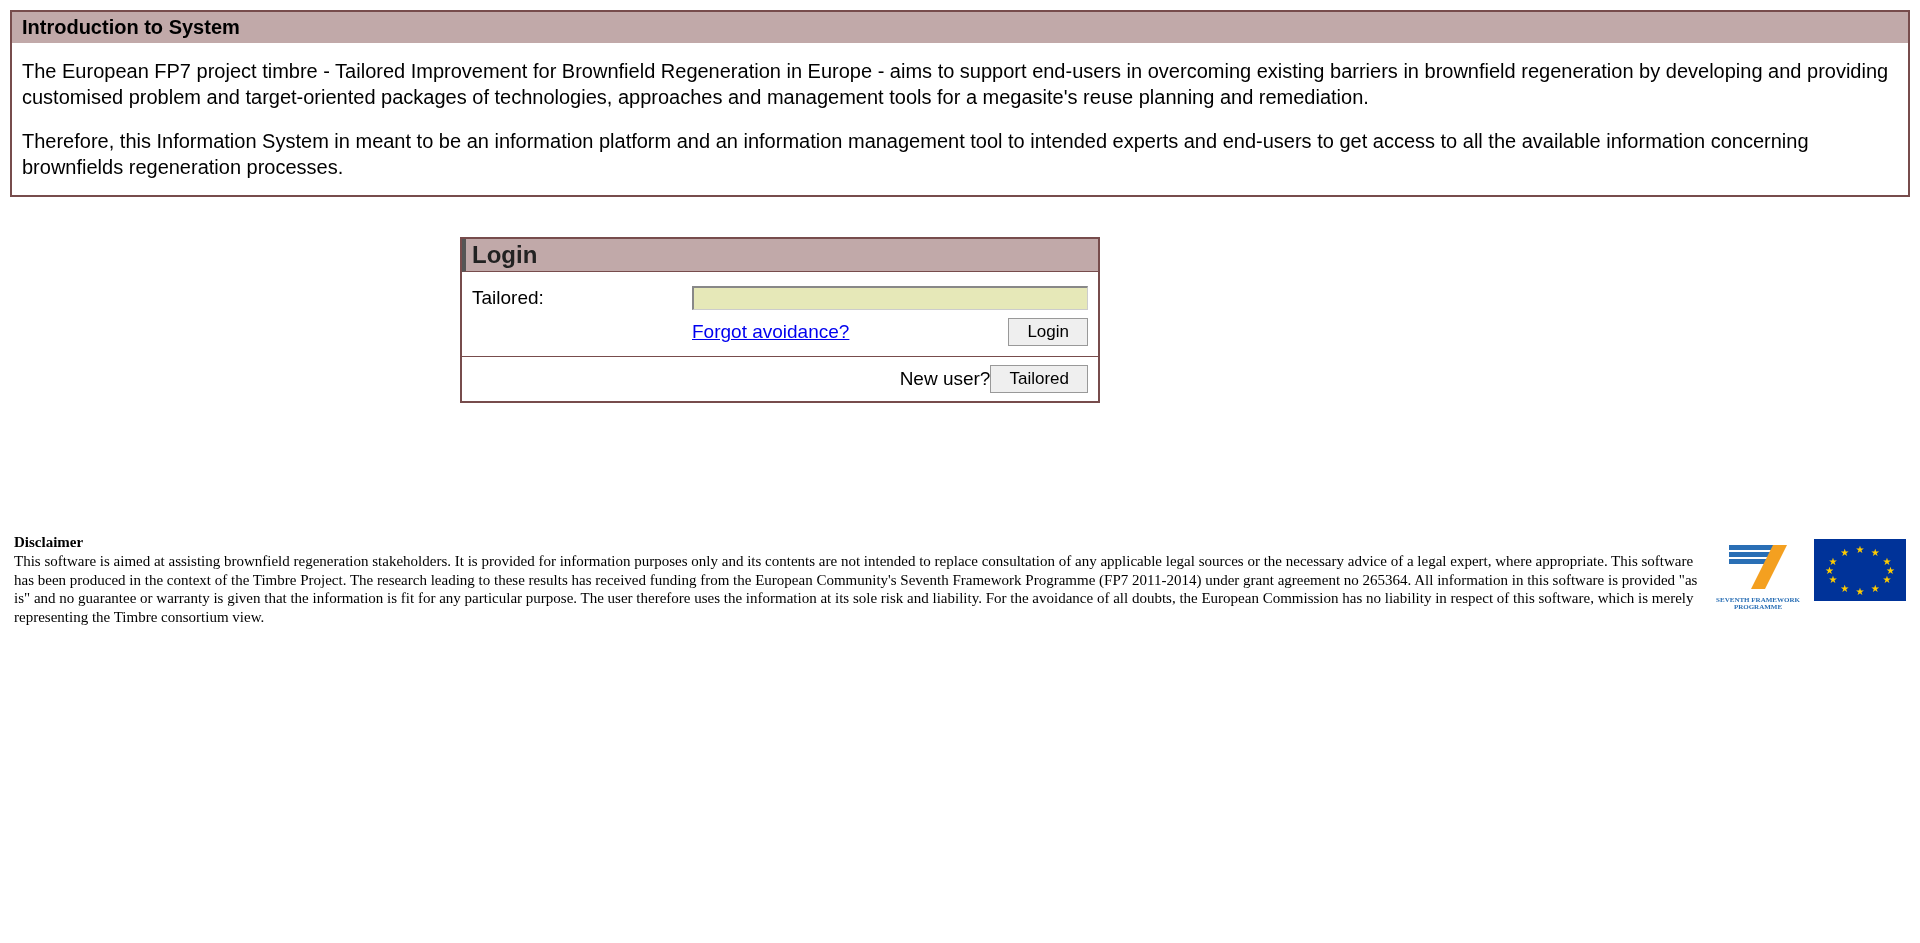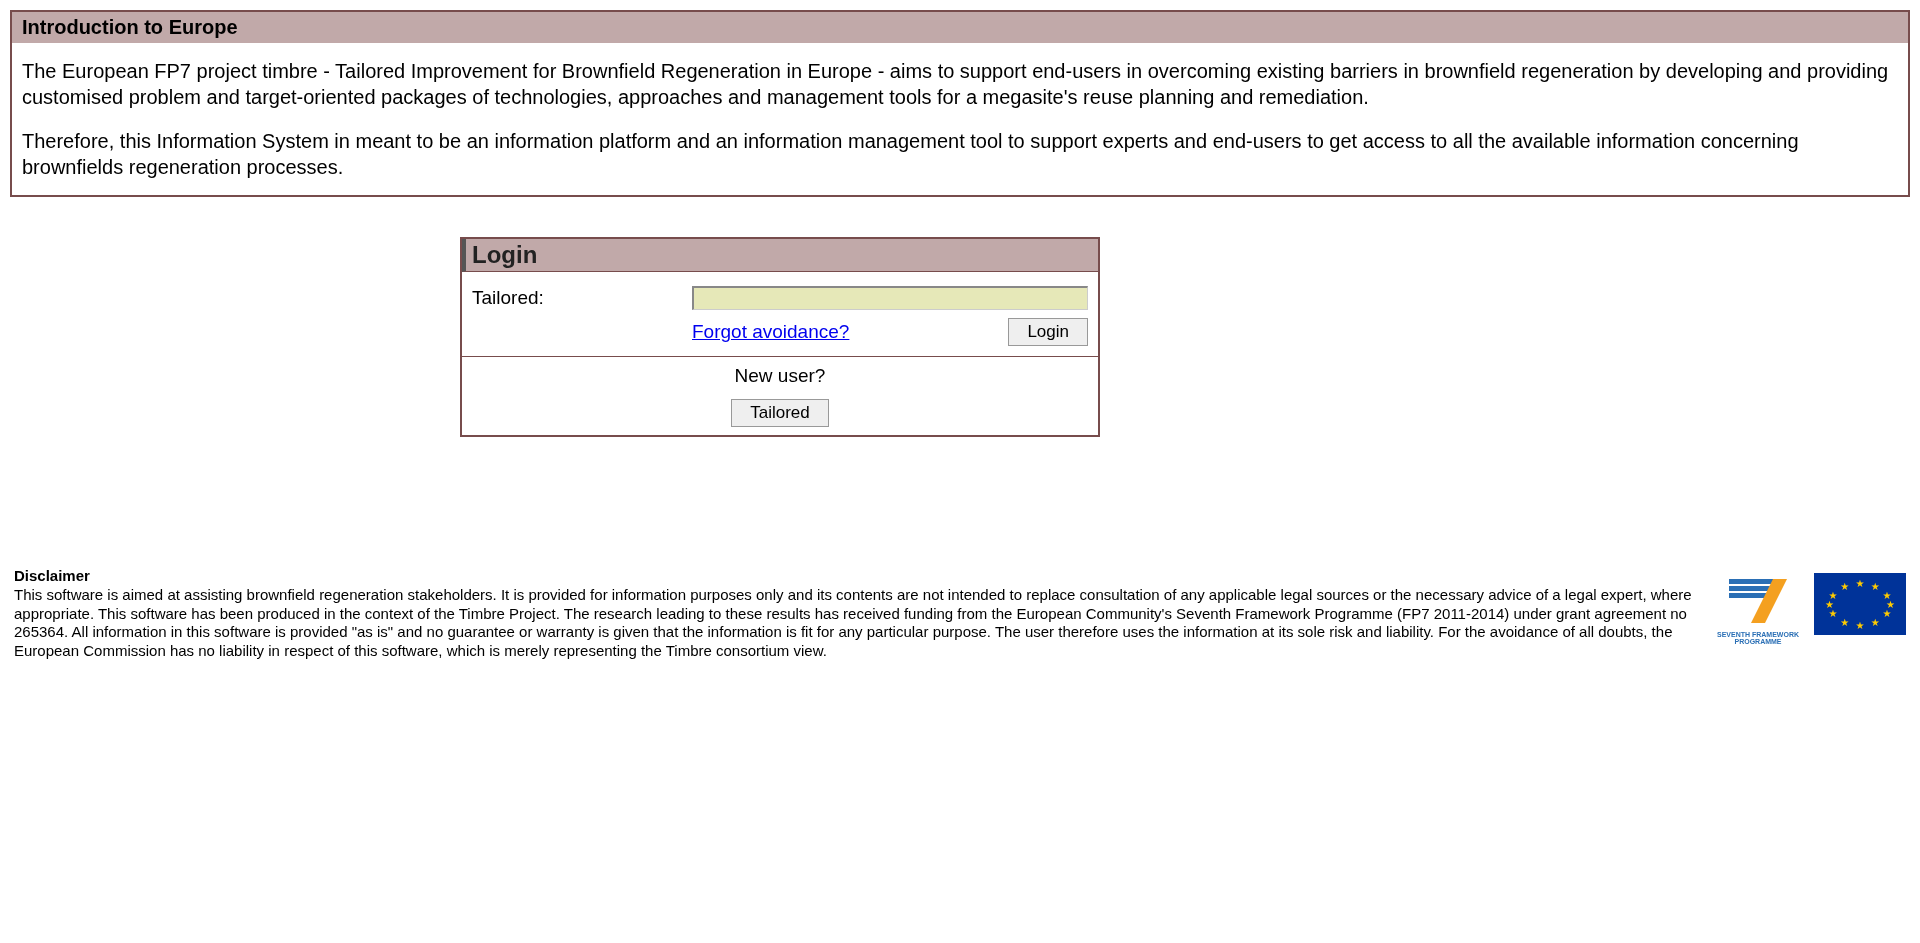--- a/index.html
+++ b/index.html
@@ -103,29 +103,28 @@
       font-size: 17px;
       cursor: pointer;
       font-family: Arial, Helvetica, sans-serif;
     }
     .register-row {
       padding: 8px 10px;
       text-align: right;
       display: flex;
       justify-content: flex-end;
       align-items: center;
-      gap: 12px;
-      font-size: 19px;
-      flex-direction: column;
+      font-size: 19px;
     }
     .footer {
       display: flex;
       align-items: flex-start;
       gap: 0;
       padding: 0 4px;
+      font-family: Liberation Serif, serif;
     }
     .disclaimer {
       flex: 1;
       font-size: 15px;
       line-height: 1.25;
       color: #000;
     }
     .disclaimer-title {
       font-weight: bold;
       font-size: 15px;
@@ -153,24 +152,24 @@
       position: absolute;
       color: #ffcc00;
       font-size: 10px;
       transform: translate(-50%, -50%);
     }
   </style>
 </head>
 <body>
 
 <div class="intro-box">
-  <div class="intro-header">Introduction to Europe</div>
+  <div class="intro-header">Introduction to System</div>
   <div class="intro-body">
     <p>The European FP7 project timbre - Tailored Improvement for Brownfield Regeneration in Europe - aims to support end-users in overcoming existing barriers in brownfield regeneration by developing and providing customised problem and target-oriented packages of technologies, approaches and management tools for a megasite's reuse planning and remediation.</p>
-    <p>Therefore, this Information System in meant to be an information platform and an information management tool to support experts and end-users to get access to all the available information concerning brownfields regeneration processes.</p>
+    <p>Therefore, this Information System in meant to be an information platform and an information management tool to intended experts and end-users to get access to all the available information concerning brownfields regeneration processes.</p>
   </div>
 </div>
 
 <div class="login-wrapper">
   <div class="login-box">
     <div class="login-header">Login</div>
     <div class="login-form">
       <div class="login-row">
         <div class="login-label">Tailored:</div>
         <input type="password" class="login-input" value="" style="">

